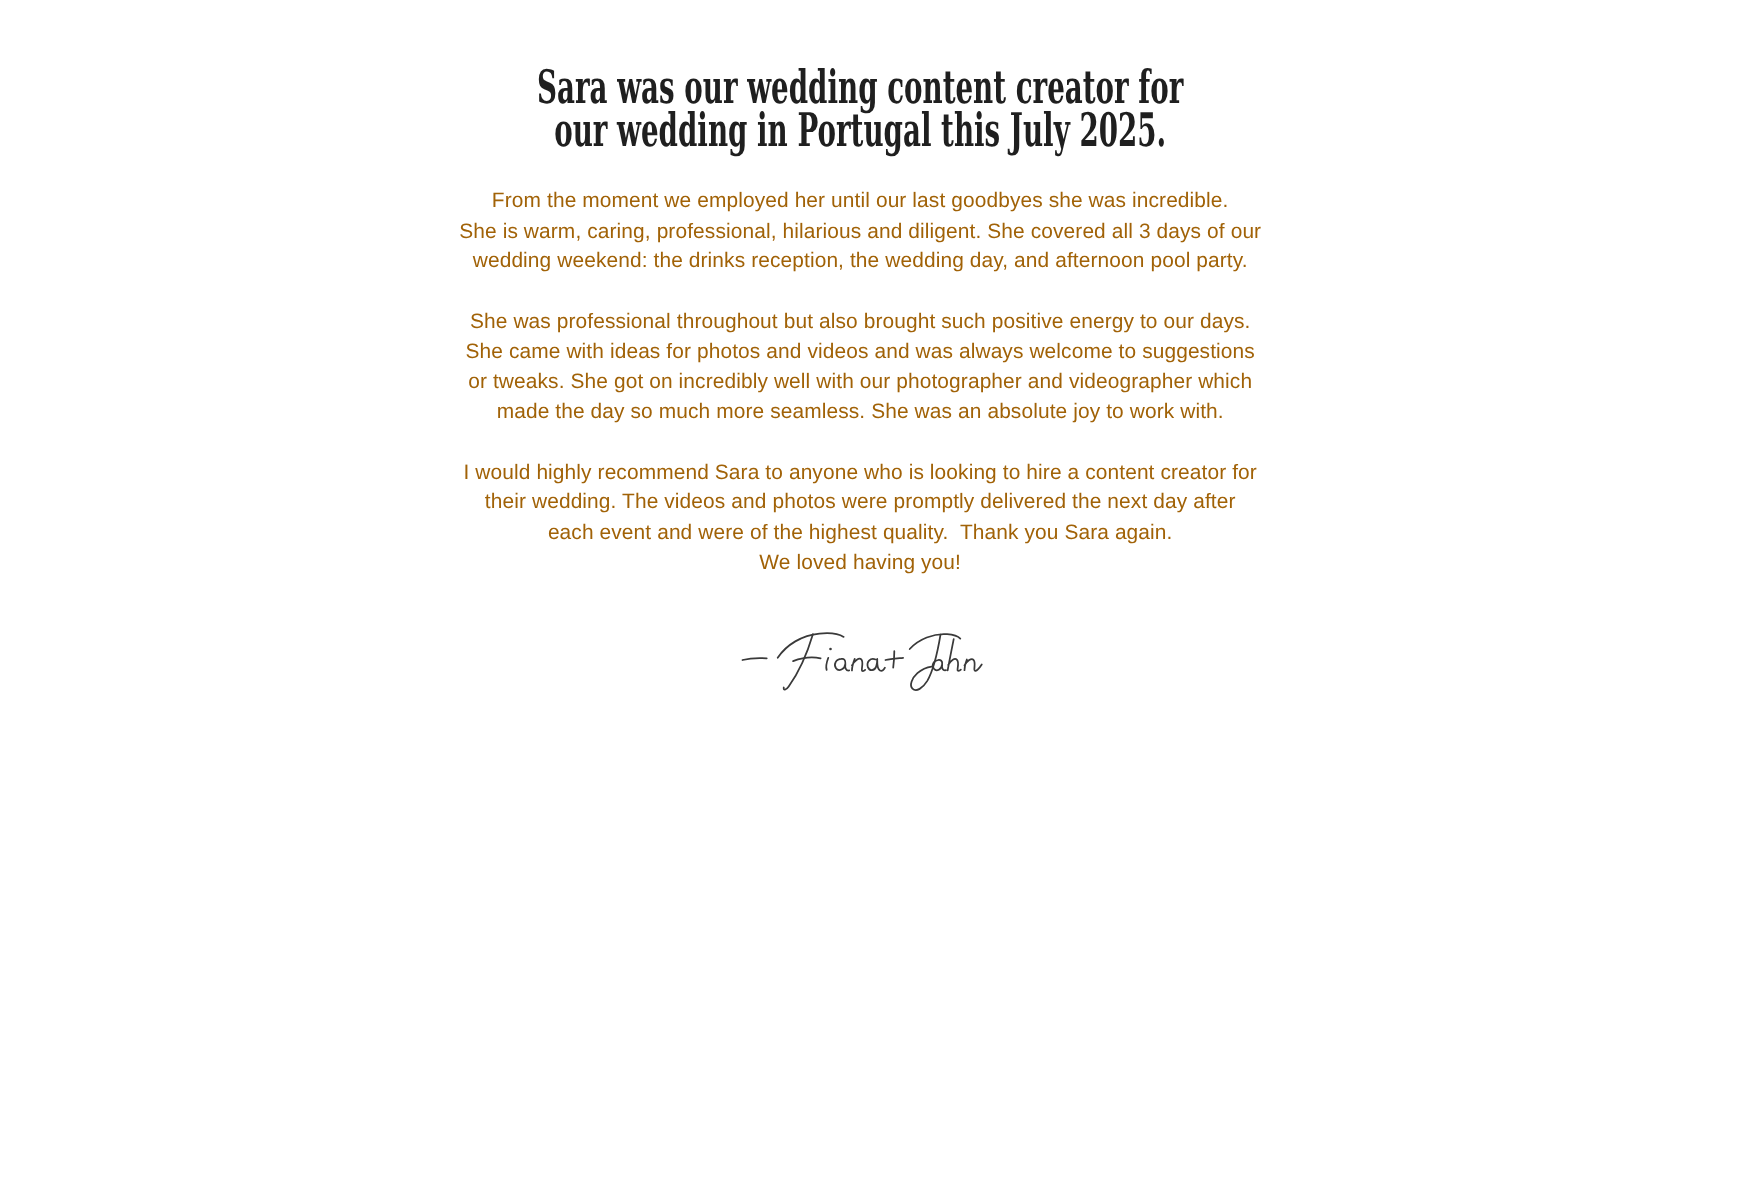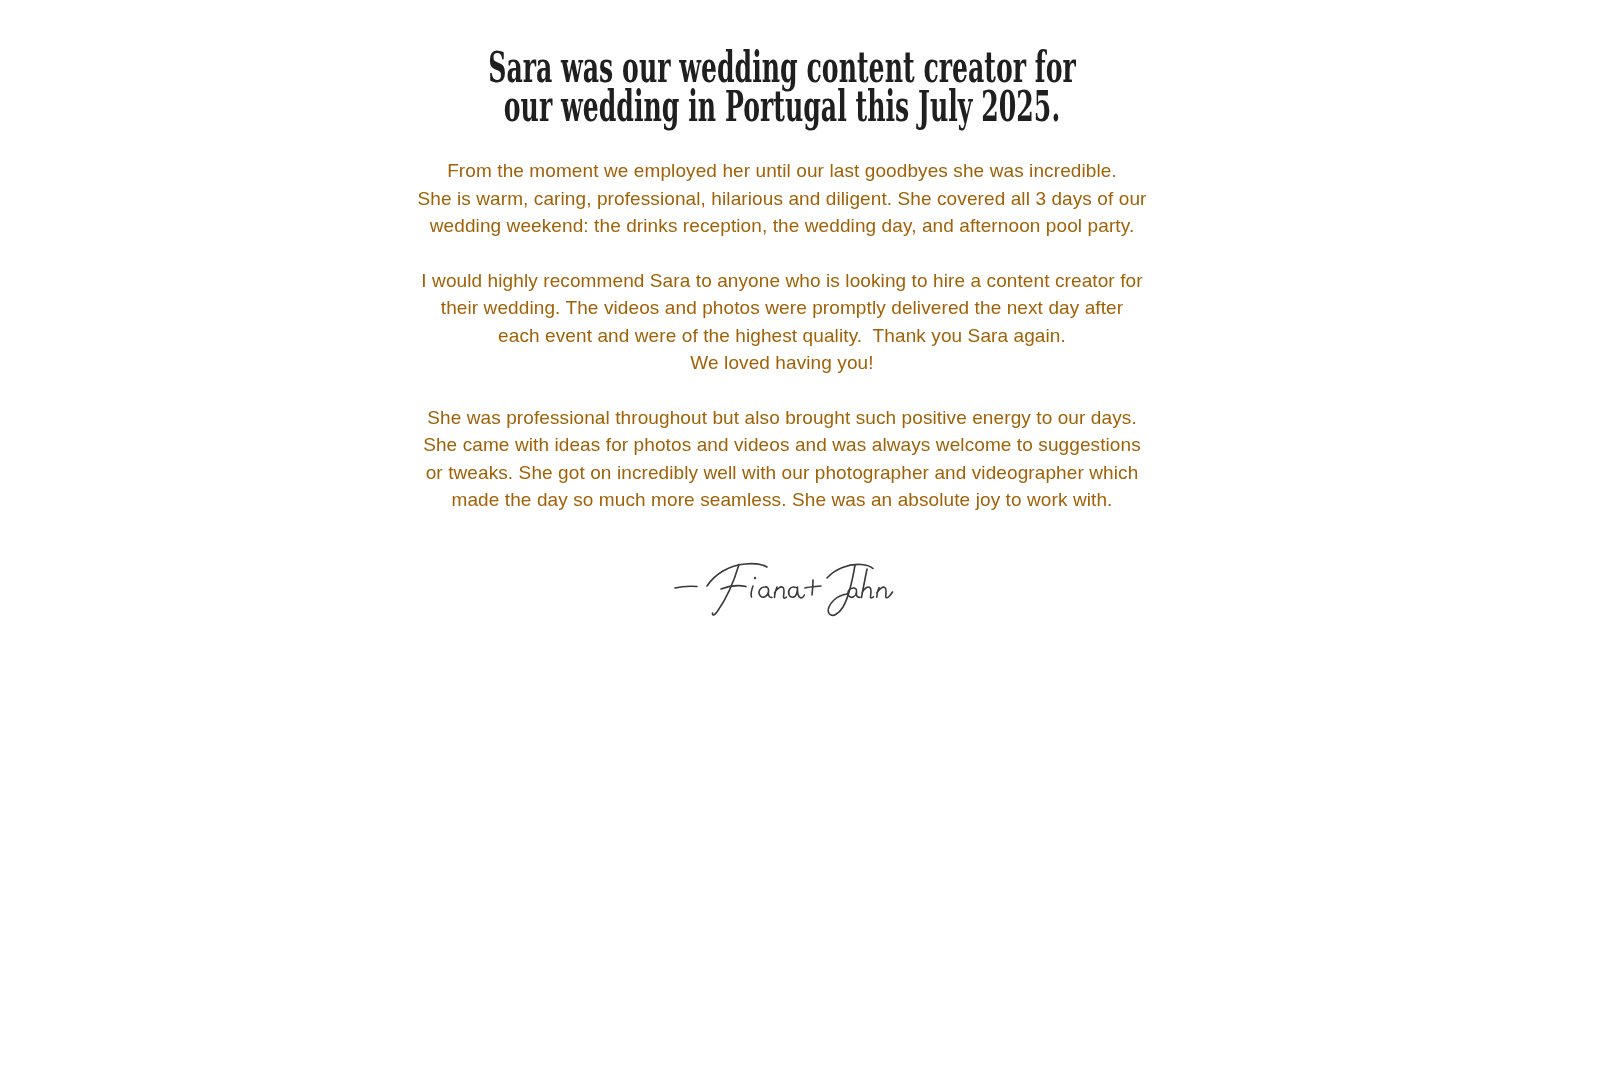--- a/index.html
+++ b/index.html
@@ -6,21 +6,21 @@
     margin: 0;
     padding: 0;
     background: #ffffff;
     width: 1600px;
     height: 1086px;
     overflow: hidden;
   }
   .testimonial-wrap {
     width: 1000px;
     margin-left: 282px; 
-    padding-top: 48px;
+    padding-top: 60px;
     text-align: center;
   }
   .testimonial-heading {
     font-family: "DejaVu Serif", "Liberation Serif", serif;
     font-weight: 700;
     font-size: 42px;
     line-height: 39px;
     color: #1f1f1f;
     margin: 0 0 31px 0;
     white-space: pre;
@@ -66,29 +66,29 @@
 
 <div class="testimonial-wrap">
 
   <h1 class="testimonial-heading">Sara was our wedding content creator for
 our wedding in Portugal this July 2025.</h1>
 
   <p class="testimonial-paragraph">From the moment we employed her until our last goodbyes she was incredible.
 She is warm, caring, professional, hilarious and diligent. She covered all 3 days of our
 wedding weekend: the drinks reception, the wedding day, and afternoon pool party.</p>
 
+  <p class="testimonial-paragraph">She was professional throughout but also brought such positive energy to our days.
+She came with ideas for photos and videos and was always welcome to suggestions
+or tweaks. She got on incredibly well with our photographer and videographer which
+made the day so much more seamless. She was an absolute joy to work with.</p>
+
   <p class="testimonial-paragraph">I would highly recommend Sara to anyone who is looking to hire a content creator for
 their wedding. The videos and photos were promptly delivered the next day after
 each event and were of the highest quality.  Thank you Sara again.
 We loved having you!</p>
-
-  <p class="testimonial-paragraph">She was professional throughout but also brought such positive energy to our days.
-She came with ideas for photos and videos and was always welcome to suggestions
-or tweaks. She got on incredibly well with our photographer and videographer which
-made the day so much more seamless. She was an absolute joy to work with.</p>
 
   <div class="signature-block">
     <span class="sr-only">— Fiona + John</span>
     
     <svg width="230" height="78" viewBox="0 0 230 78" aria-hidden="true">
 
       <path d="M8,46 C14,44.5 22,44 30,44.5"></path>
 
       <path d="M40,44 C48,32 62,23.5 78,22 C88,21 96,22.5 100,25"></path>
       <path d="M72,22.5 C68,36 60,56 50,70 C47.5,73.5 45,74 45.5,71"></path>

